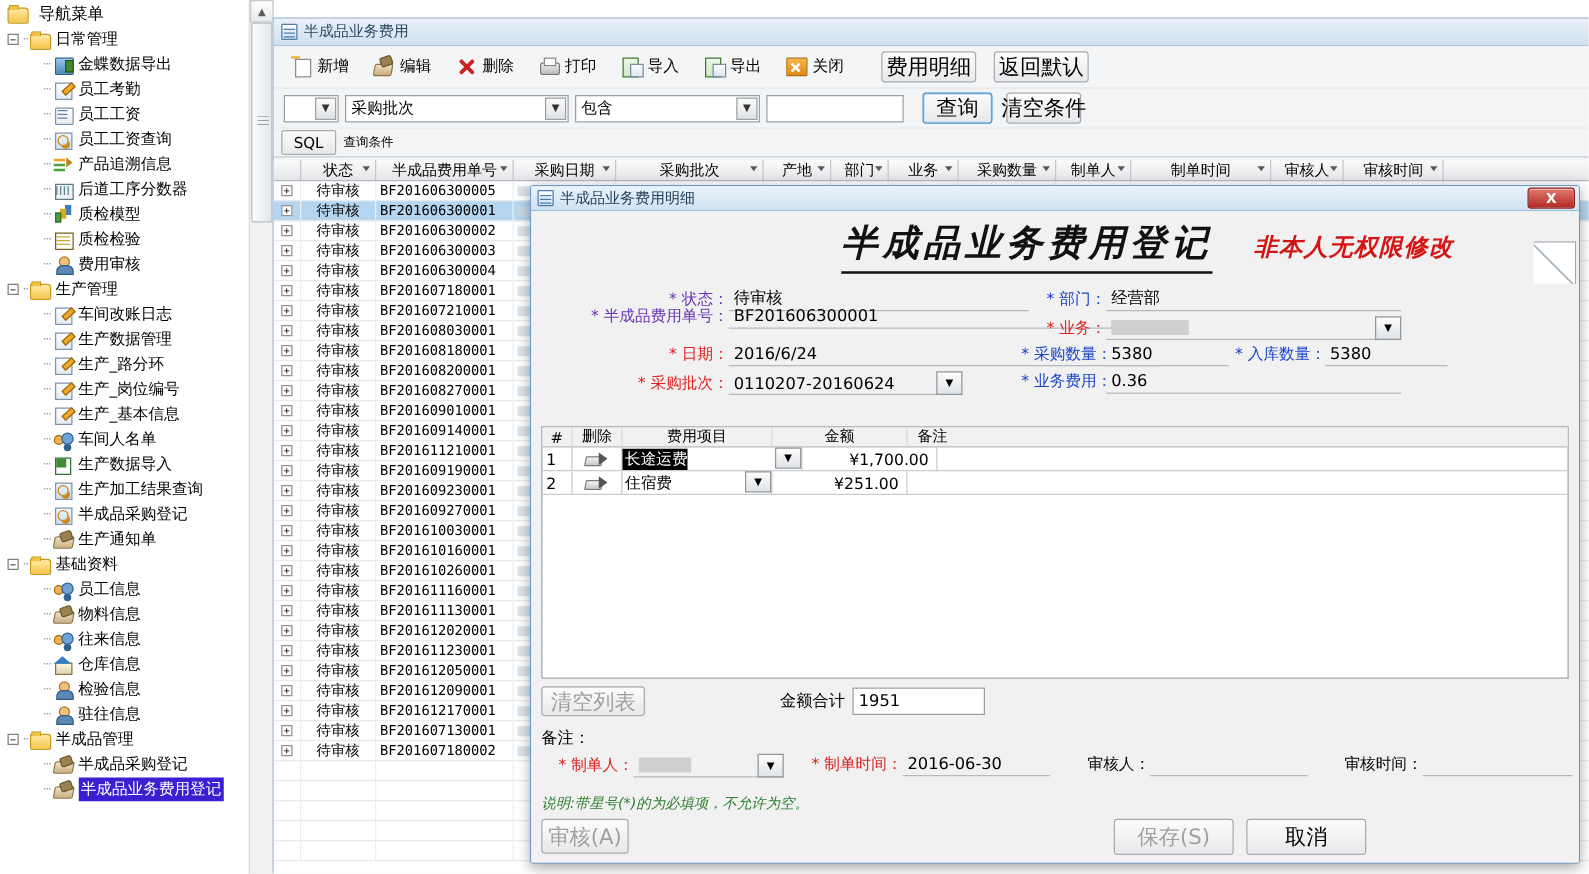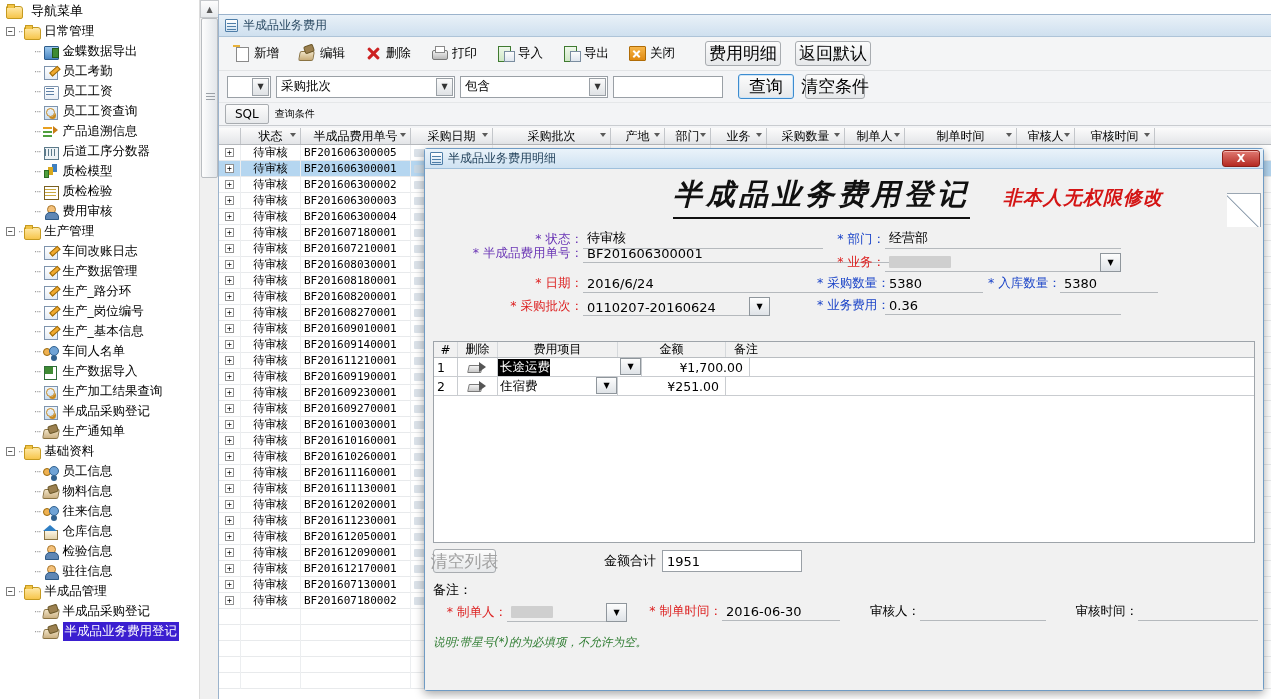--- a/index.html
+++ b/index.html
@@ -355,21 +355,21 @@
     border-top:5px solid transparent;border-bottom:5px solid transparent;border-left:7px solid #555;}
   .itemcombo{ flex:1; display:flex; align-items:center; position:relative; height:19px;}
   .itemcombo .val{ padding-left:2px; font-size:12.5px; }
   .itemcombo .val.selected{ background:#000; color:#fff; }
   .itemcombo .cbtn{ position:absolute; right:0; top:0; width:21px;height:17px;
     background:linear-gradient(#fdfdfd,#dfe3e7); border:1px solid #8f969c;
     display:flex;align-items:center;justify-content:center; font-size:8px; }
 
   #sumrow { position:absolute; left:8px; top:378px; width:822px; height:28px; display:flex; align-items:center; }
   #sumrow .sumlabel{ font-size:13px; margin-left:108px; }
-  #sumrow .suminput{ margin-left:6px; width:140px; height:22px; background:#fff; border:1px solid #9aa0a6;
+  #sumrow .suminput{ margin-left:6px; width:106px; height:22px; background:#fff; border:1px solid #9aa0a6;
     display:flex;align-items:center; padding-left:4px; font-size:13px;}
 
   #remark { position:absolute; left:8px; top:412px; font-size:13px; }
   #footrow { position:absolute; left:0; top:434px; width:838px; height:30px; }
   #hint { position:absolute; left:8px; top:466px; font-size:11.5px; color:#2f7d32; font-style:italic; }
   #btnrow { position:absolute; left:0; top:486px; width:838px; height:32px; }
 </style>
 </head>
 <body>
 
@@ -1956,21 +1956,21 @@
                   <span class="cbtn">▼</span>
                 </div>
               </div>
               <div class="ic" style="width:108px;justify-content:flex-end;padding-right:6px">¥251.00</div>
               <div class="ic" style="flex:1;border-right:none"></div>
             </div>
           </div>
       </div>
 
       <div id="sumrow">
-        <div class="btn disabled" style="width:63px;height:24px">清空列表</div>
+        <div class="btn disabled" style="width:83px;height:24px">清空列表</div>
         <span class="sumlabel">金额合计</span>
         <div class="suminput">
           <span>1951</span>
         </div>
       </div>
 
       <div id="remark">备注：</div>
 
       <div id="footrow">
         <div class="fld" style="left:0px; top:0px;">
@@ -1989,16 +1989,21 @@
           <div class="fval" style="width:126px"></div>
         </div>
         <div class="fld" style="left:645px; top:0px;">
           <div class="flabel" style="width:68px">审核时间：</div>
           <div class="fval" style="width:120px"></div>
         </div>
       </div>
 
       <div id="hint">说明:带星号(*)的为必填项，不允许为空。</div>
 
+      <div id="btnrow">
+        <div class="btn disabled" style="position:absolute;left:8px;top:0;width:70px;height:28px">审核(A)</div>
+        <div class="btn disabled" style="position:absolute;left:466px;top:0;width:96px;height:29px">保存(S)</div>
+        <div class="btn" style="position:absolute;left:572px;top:0;width:96px;height:29px">取消</div>
+      </div>
 
     </div>
   </div>
 </div>
 
 </body></html>

